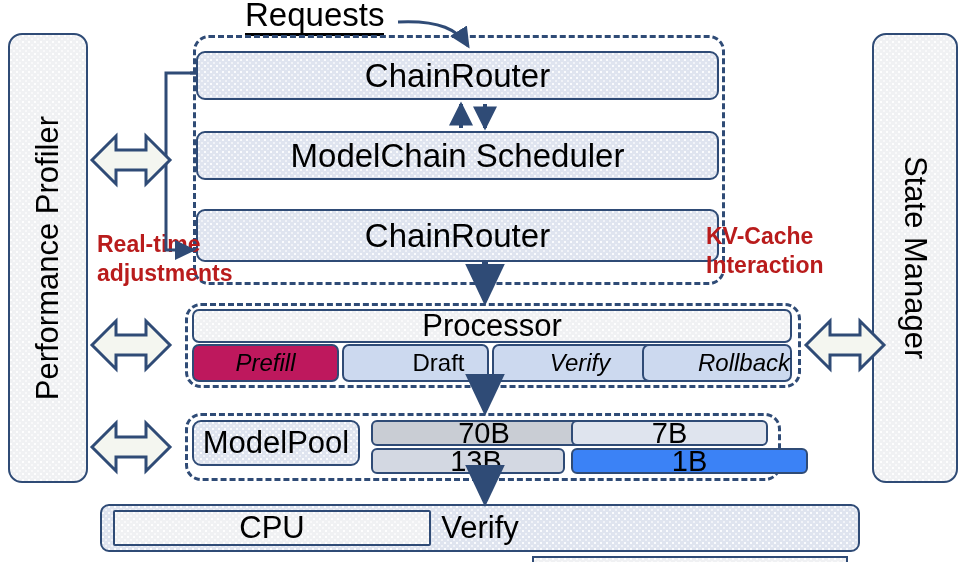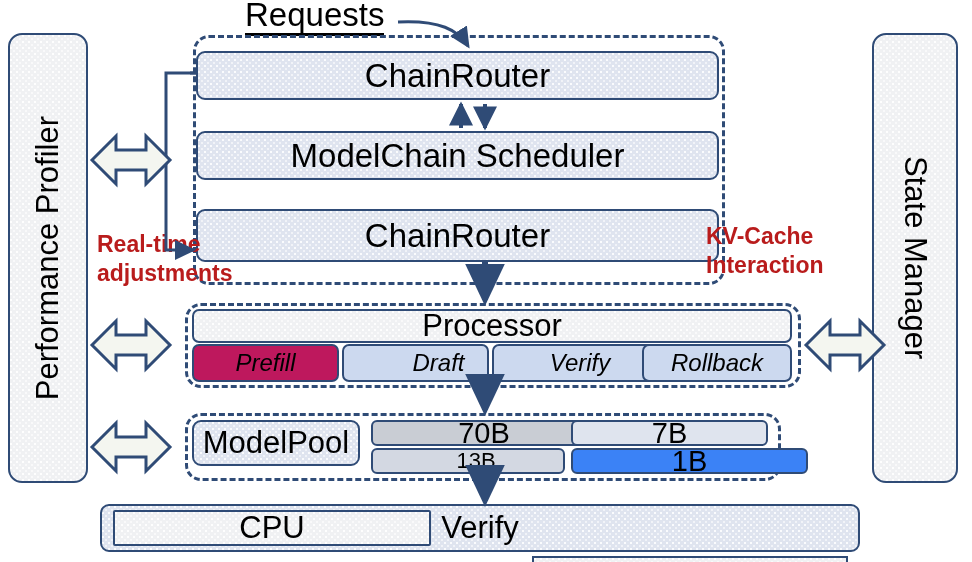--- a/index.html
+++ b/index.html
@@ -141,43 +141,43 @@
 
   <div class="dashgrp" style="left:185px; top:303px; width:616px; height:85px;"></div>
 
   <div class="rbox tex-lite" style="left:192px; top:309px; width:600px; height:34px; font-size:31px; border-radius:7px;">
     <span>Processor</span>
   </div>
 
   <div class="rbox" style="left:192px; top:344px; width:147px; height:38px; background:#be185d; border-radius:7px; font-size:24px; font-style:italic;">
     <span>Prefill</span>
   </div>
-  <div class="rbox" style="left:342px; top:344px; width:147px; height:38px; background:#ccd9ef; border-radius:7px; font-size:24px; font-style:italic;padding-left:46px;">
+  <div class="rbox" style="left:342px; top:344px; width:147px; height:38px; background:#ccd9ef; border-radius:7px; font-size:24px; padding-left:46px;">
     <span>Draft</span>
   </div>
   <div class="rbox" style="left:492px; top:344px; width:176px; height:38px; background:#ccd9ef; border-radius:7px; font-size:24px; font-style:italic;">
     <span>Verify</span>
   </div>
-  <div class="rbox" style="left:642px; top:344px; width:150px; height:38px; background:#ccd9ef; border-radius:7px; font-size:24px; font-style:italic;">
+  <div class="rbox" style="left:642px; top:344px; width:150px; height:38px; background:#ccd9ef; border-radius:7px; font-size:24px; font-style:italic;justify-content:flex-end;">
     <span>Rollback</span>
   </div>
 
   <div class="dashgrp" style="left:185px; top:413px; width:596px; height:68px;"></div>
 
   <div class="rbox tex" style="left:192px; top:420px; width:168px; height:46px; font-size:31px;">
     <span>ModelPool</span>
   </div>
 
   <div class="rbox" style="left:371px; top:420px; width:226px; height:26px; background:#c9cdd4; border-radius:6px; font-size:29px;">
     <span>70B</span>
   </div>
   <div class="rbox" style="left:571px; top:420px; width:197px; height:26px; background:#dfe4ee; border-radius:6px; font-size:29px;">
     <span>7B</span>
   </div>
-  <div class="rbox" style="left:371px; top:448px; width:194px; height:26px; background:#d3d8e2; border-radius:6px; font-size:22px;padding-left:16px;">
+  <div class="rbox" style="left:371px; top:448px; width:194px; height:26px; background:#d3d8e2; border-radius:6px; font-size:29px;padding-left:16px;">
     <span>13B</span>
   </div>
   <div class="rbox" style="left:571px; top:448px; width:237px; height:26px; background:#3b82f6; border-radius:6px; font-size:29px;">
     <span>1B</span>
   </div>
 
   <div class="rbox tex" style="left:100px; top:504px; width:760px; height:48px; border-radius:9px; justify-content:center;">
     <span style="font-size:31px; position:absolute; left:50%; transform:translateX(-50%);">Verify</span>
   </div>
   <div class="rbox tex-lite" style="left:113px; top:510px; width:318px; height:36px; border-radius:2px; font-size:31px;">

